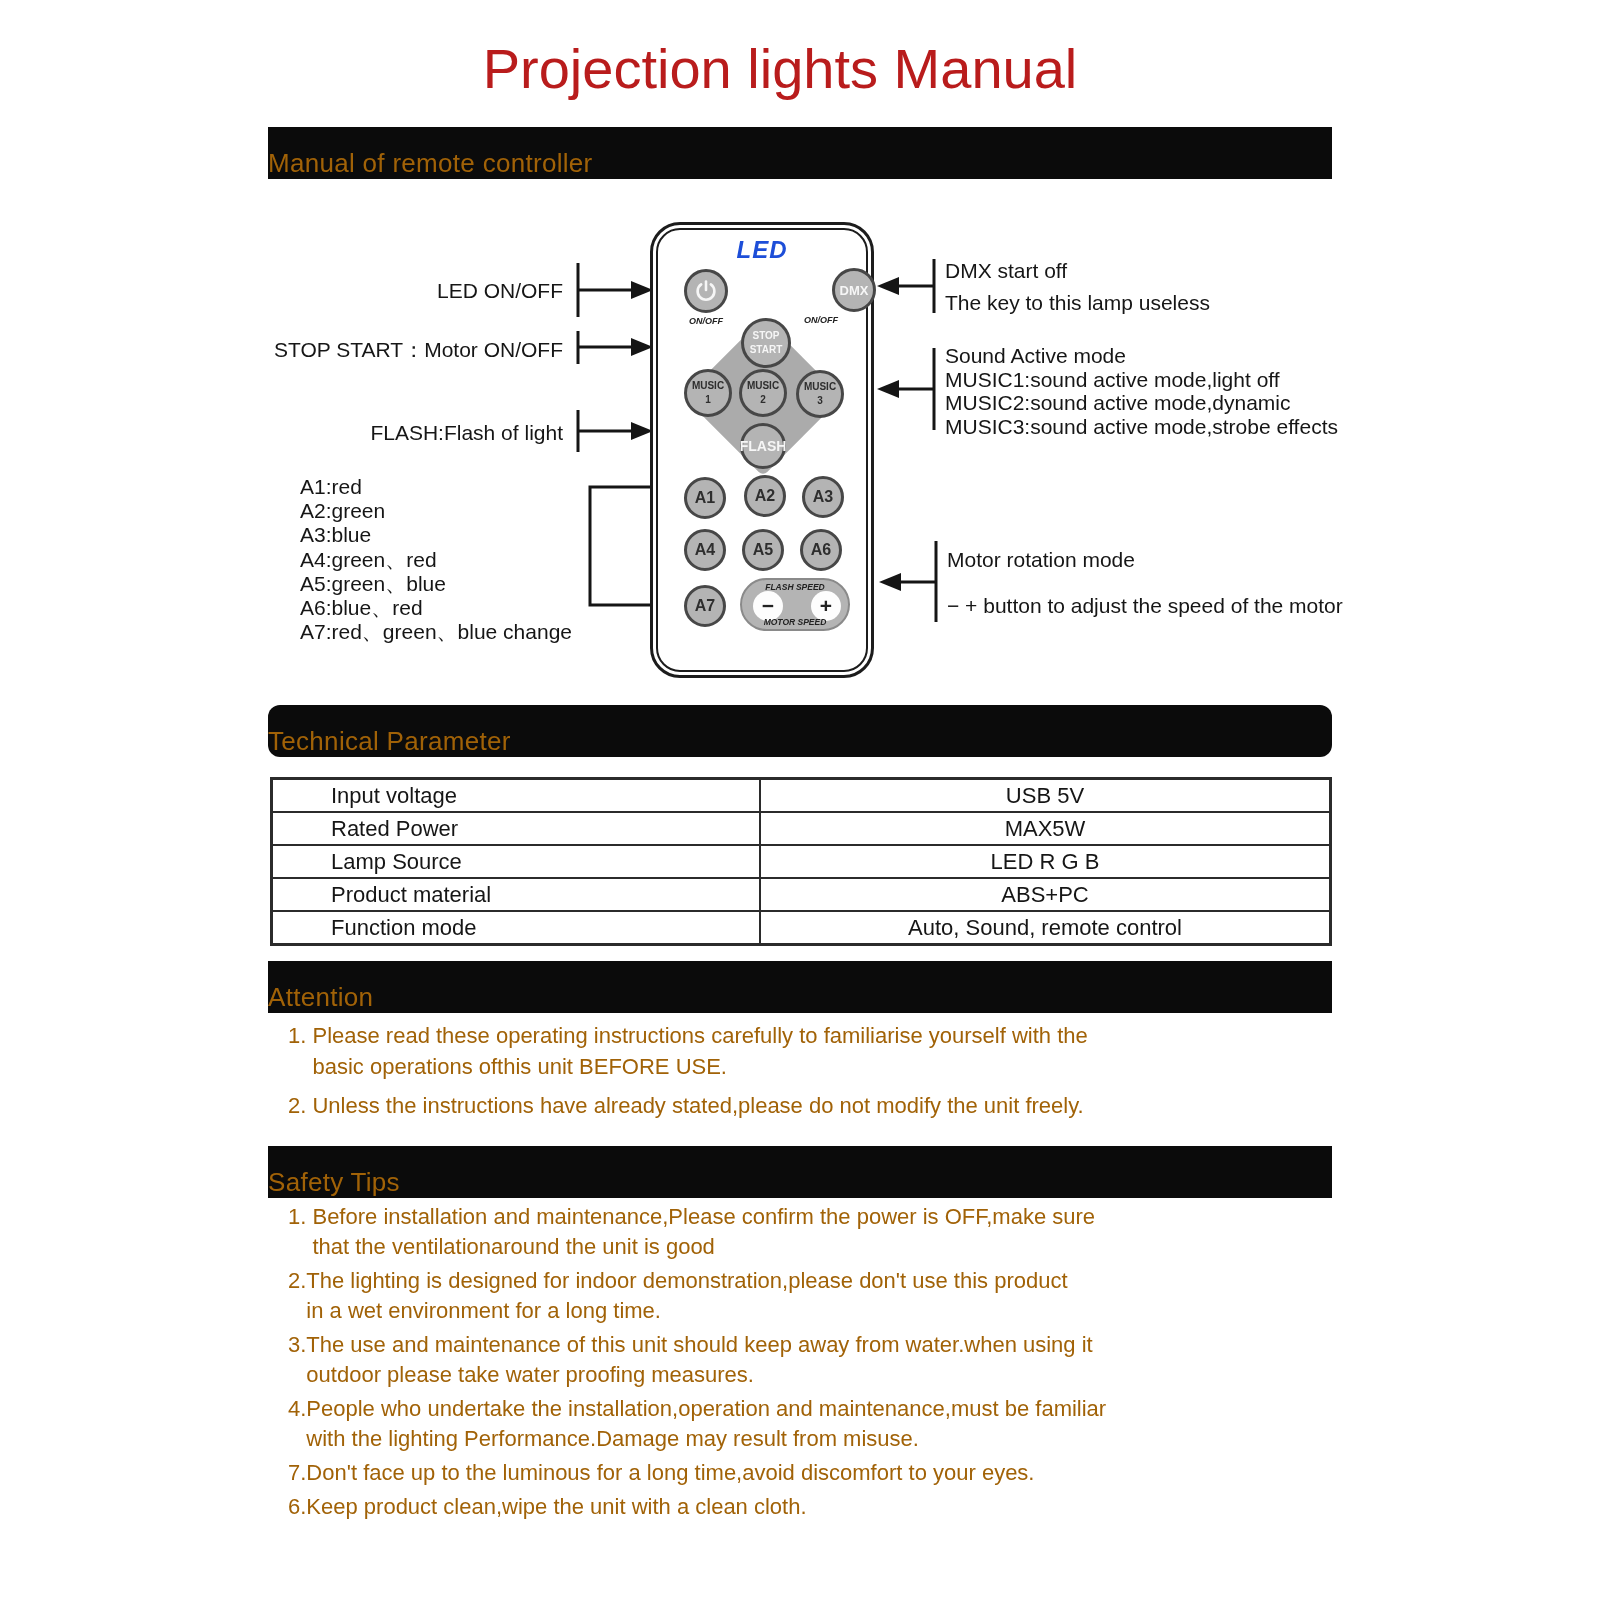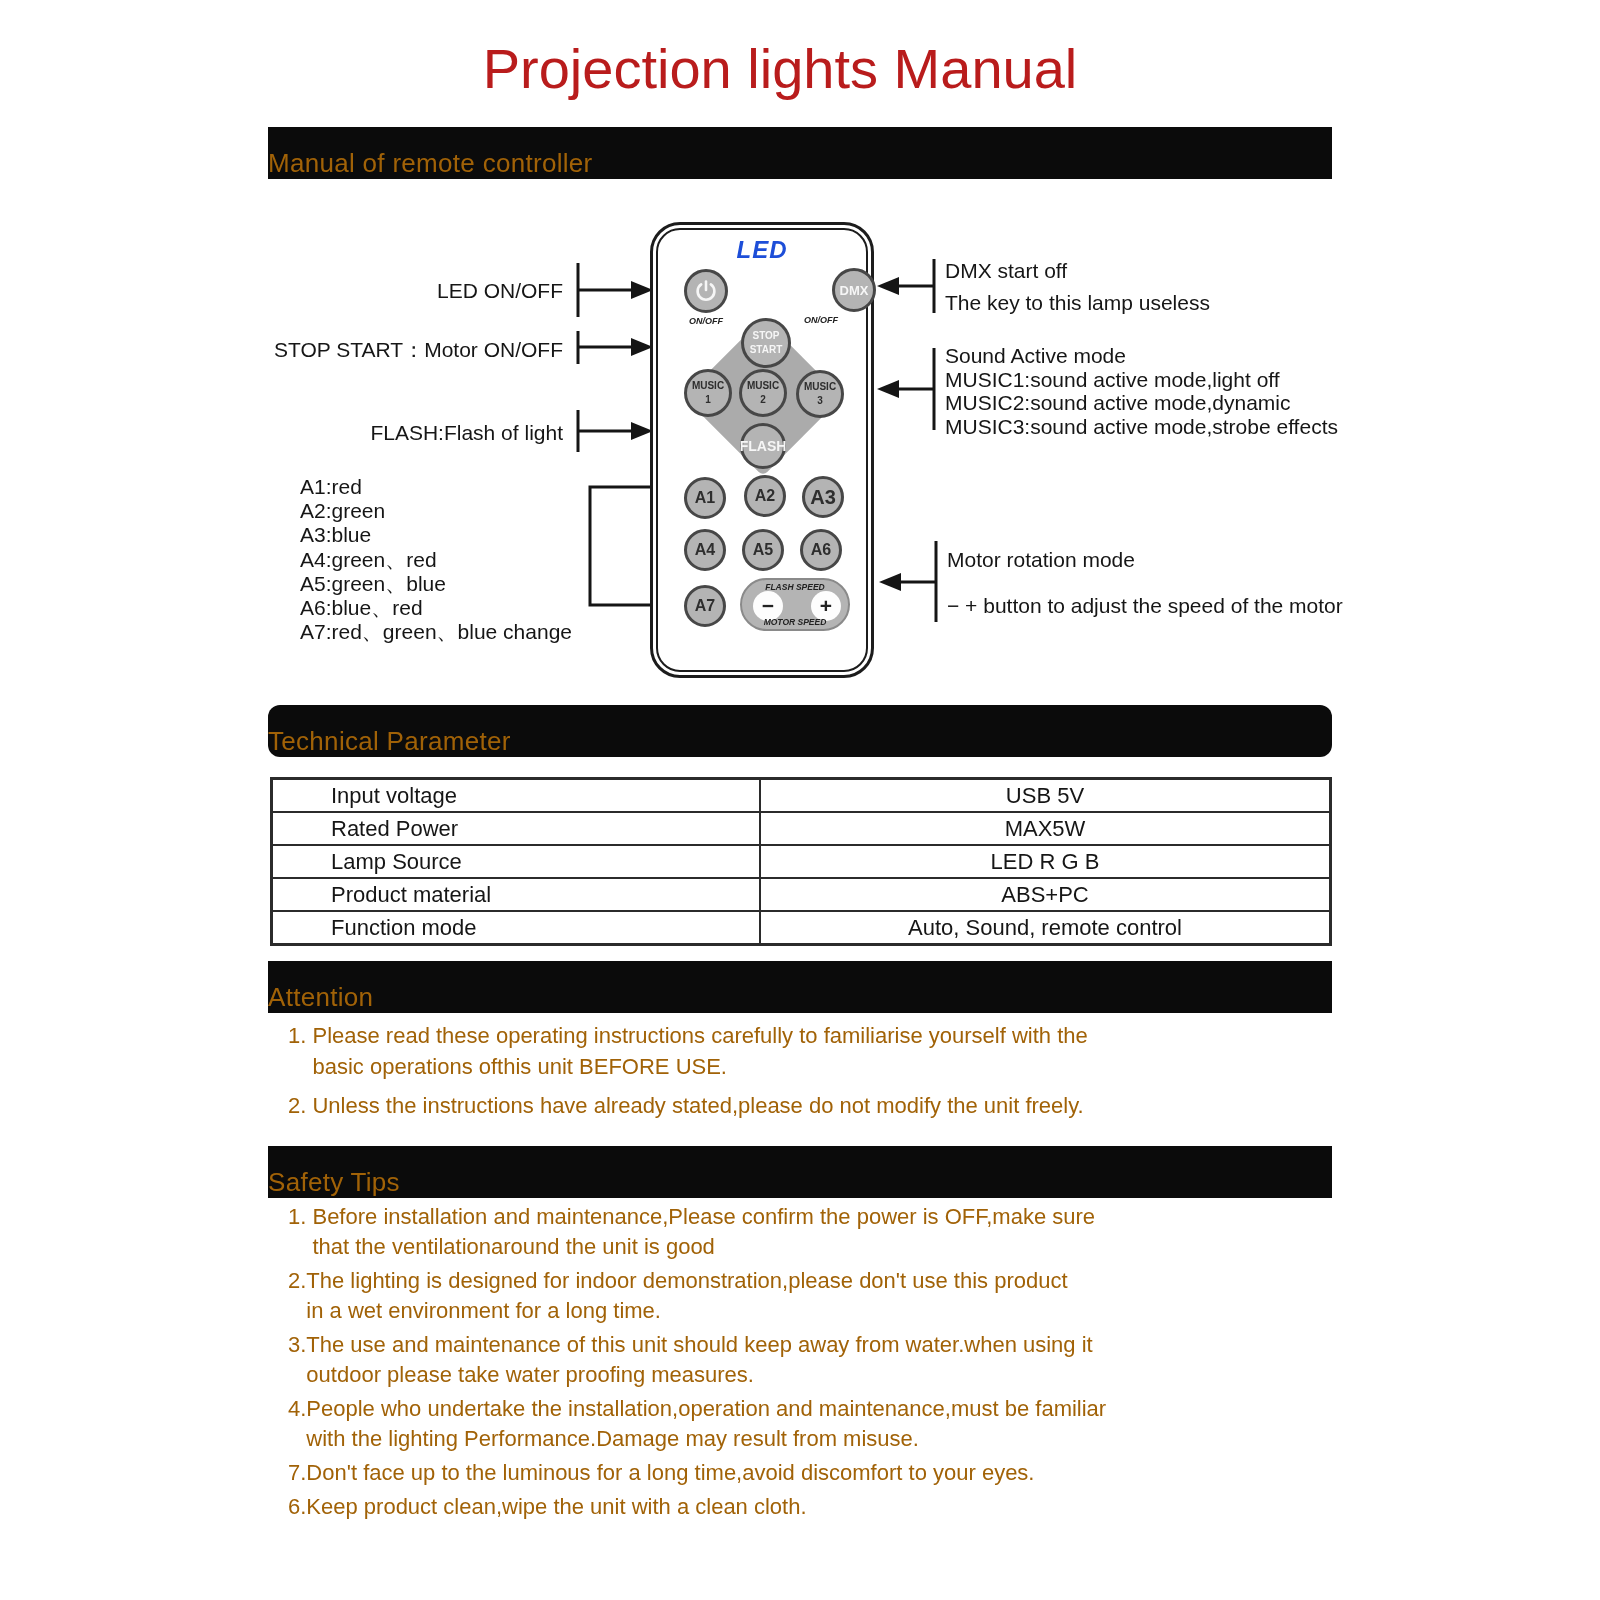--- a/index.html
+++ b/index.html
@@ -129,21 +129,21 @@
     <div class="rbtn two-line" style="left:31px;top:144px;width:48px;height:48px;">MUSIC
 1</div>
     <div class="rbtn two-line" style="left:86px;top:144px;width:48px;height:48px;">MUSIC
 2</div>
     <div class="rbtn two-line" style="left:143px;top:145px;width:48px;height:48px;">MUSIC
 3</div>
     <div class="rbtn lt" style="left:87px;top:198px;width:46px;height:46px;font-size:14px;">FLASH</div>
 
     <div class="rbtn" style="left:31px;top:252px;width:42px;height:42px;font-size:16px;">A1</div>
     <div class="rbtn" style="left:91px;top:250px;width:42px;height:42px;font-size:16px;">A2</div>
-    <div class="rbtn" style="left:149px;top:251px;width:42px;height:42px;font-size:20px;">A3</div>
+    <div class="rbtn" style="left:149px;top:251px;width:42px;height:42px;font-size:16px;">A3</div>
     <div class="rbtn" style="left:31px;top:304px;width:42px;height:42px;font-size:16px;">A4</div>
     <div class="rbtn" style="left:89px;top:304px;width:42px;height:42px;font-size:16px;">A5</div>
     <div class="rbtn" style="left:147px;top:304px;width:42px;height:42px;font-size:16px;">A6</div>
     <div class="rbtn" style="left:31px;top:360px;width:42px;height:42px;font-size:16px;">A7</div>
 
     <div class="pill">
       <div class="pill-label" style="top:2px;">FLASH SPEED</div>
       <div class="speed-btn" style="left:11px;">−</div>
       <div class="speed-btn" style="left:69px;">+</div>
       <div class="pill-label" style="bottom:2px;">MOTOR SPEED</div>

